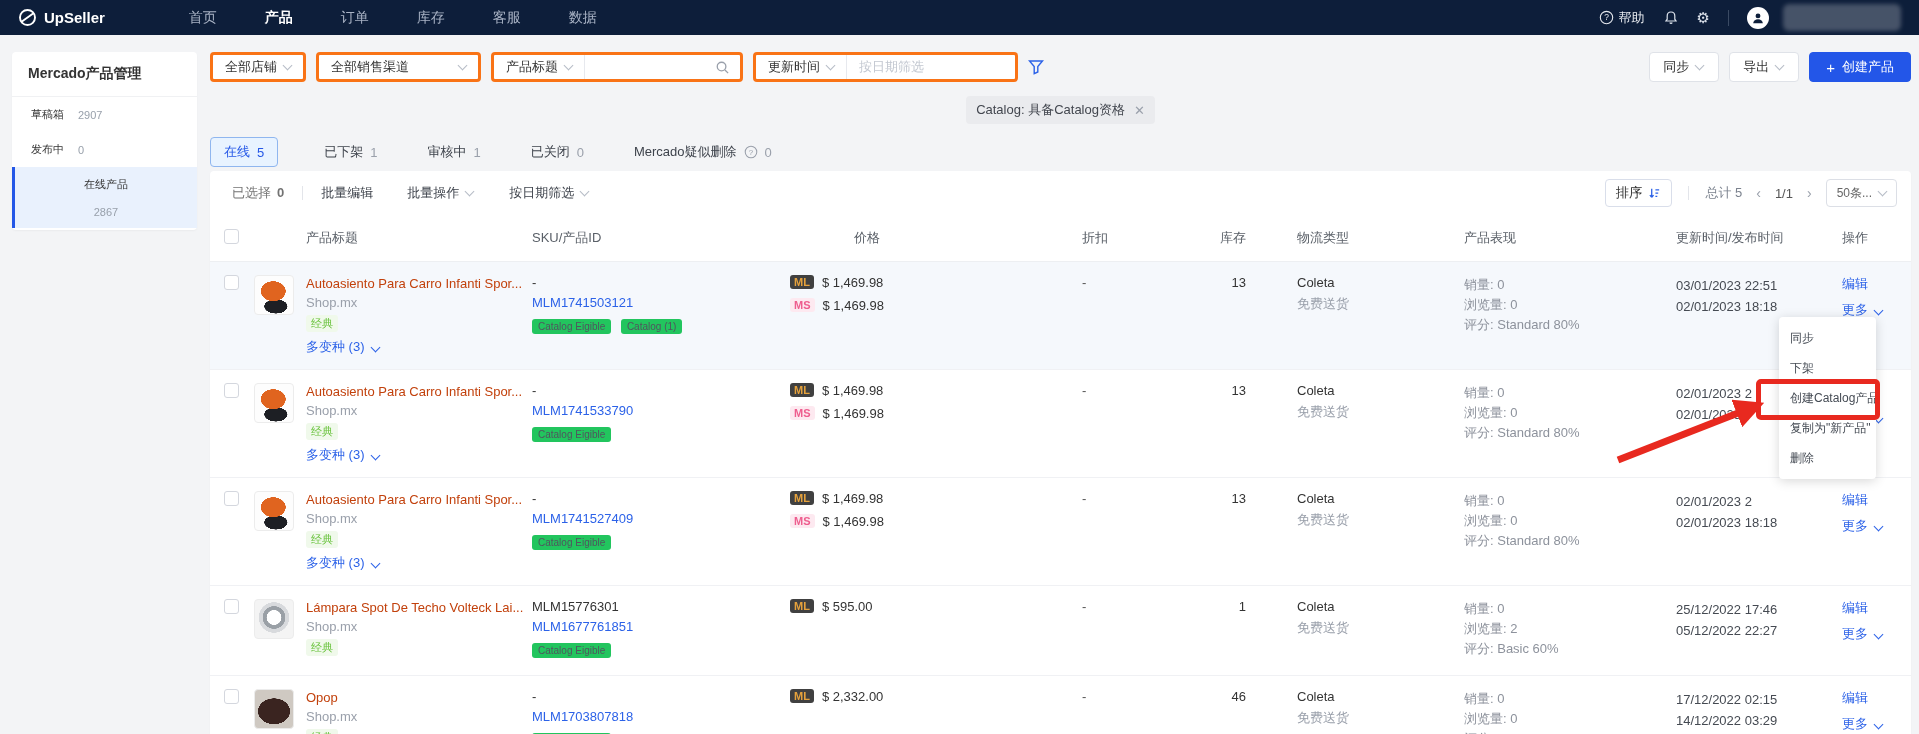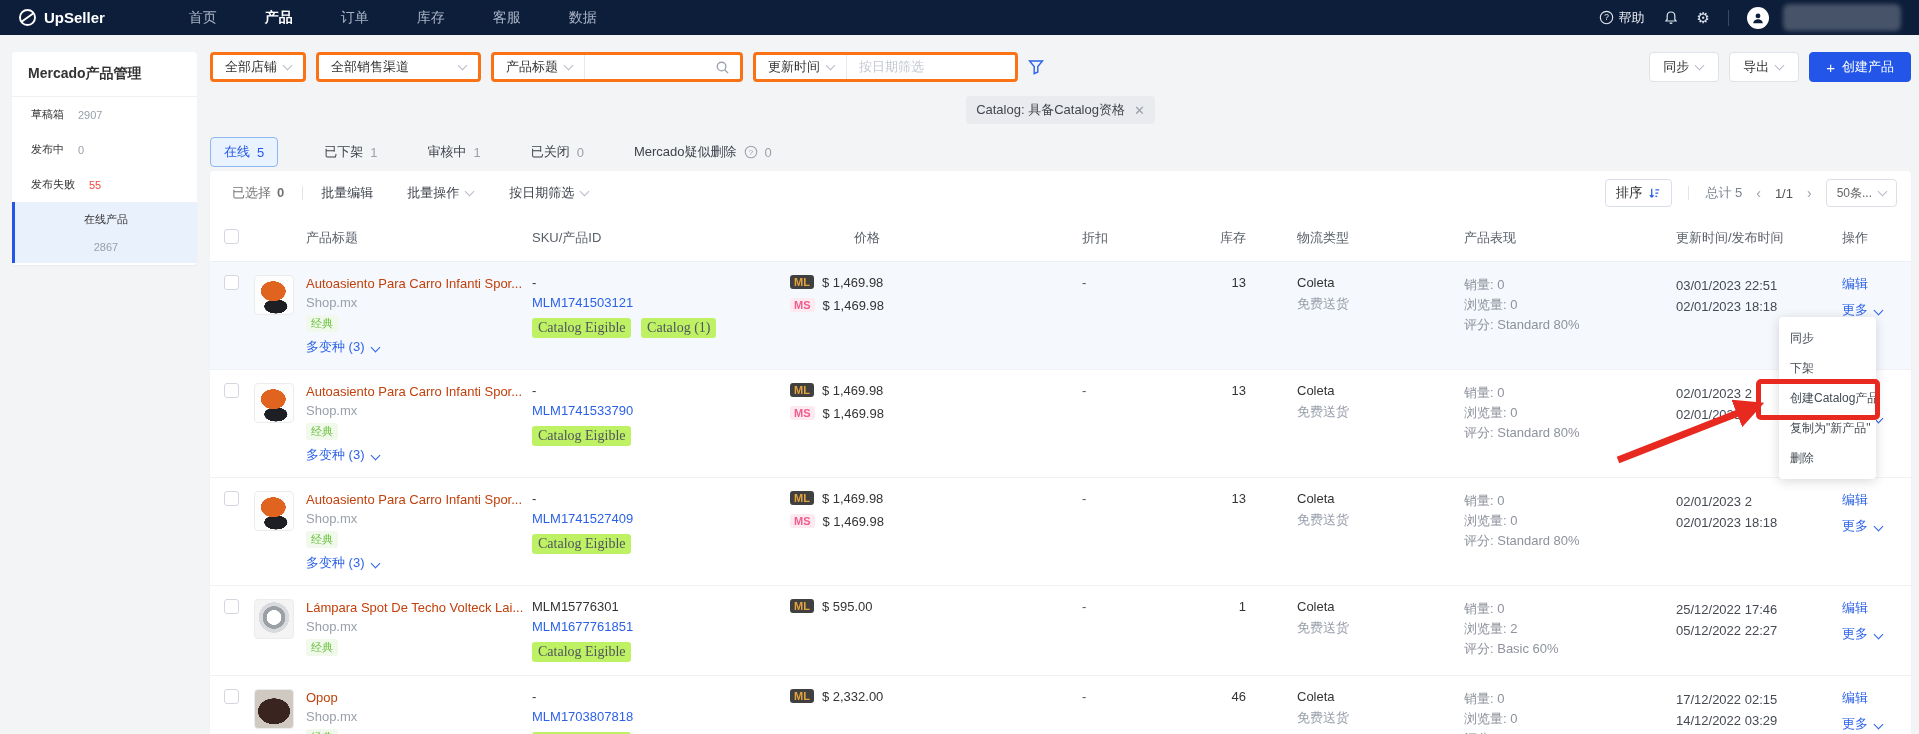--- a/index.html
+++ b/index.html
@@ -76,21 +76,21 @@
   .thumb[data-img="car-seat"] { background:radial-gradient(60% 48% at 48% 40%, #e0641f 0%, #e0641f 54%, transparent 55%), radial-gradient(52% 32% at 55% 80%, #1d1f24 0%, #1d1f24 58%, transparent 59%), #fdfdfd; }
   .thumb[data-img="lamp"] { background:radial-gradient(circle at 50% 46%, #ffffff 0 26%, #9aa0a6 27% 40%, #d8dadd 41% 54%, transparent 55%), #f4f4f4; }
   .thumb[data-img="bag"] { background:radial-gradient(72% 58% at 50% 56%, #3a2420 0 58%, transparent 59%), #cfc9c2; }
   .p-title { color:#c2410c; line-height:17px; margin-bottom:3px; }
   .p-shop { color:#9aa0ab; margin-bottom:5px; }
   .tag-green { display:inline-block; background:#f0f9eb; color:#67c23a; font-size:11px; padding:1px 5px; border-radius:3px; margin-bottom:6px; }
   a.link { color:#2c62e8; text-decoration:none; cursor:pointer; }
   .variants { color:#2c62e8; cursor:pointer; }
   .sku1 { margin-bottom:5px; }
   .sku2 { margin-bottom:8px; }
-  .badge { display:inline-block; background:#bef264; color:#50555e; font-size:14px; padding:2px 6px; border-radius:3px; margin-right:6px;font-family:Liberation Serif, serif; }
+  .badge { display:inline-block; background:#22c55e; color:#50555e; font-size:10px; padding:2px 6px; border-radius:3px; margin-right:6px; }
   .price-line { display:flex; align-items:center; gap:8px; margin-bottom:8px; }
   .ch { font-size:11px; padding:1px 4px; border-radius:3px; font-weight:bold; }
   .ch[data-ch="ML"] { color:#e6a23c; background:#404040; }
   .ch[data-ch="MS"] { color:#ee5d8e; background:#fde9f0; }
   td.disc { color:#555; }
   td.stock { text-align:right; padding-right:28px; }
   thead td.stock-h { text-align:right; padding-right:28px; }
   td.log { padding-left:23px; }
   .log2 { color:#9aa0ab; margin-top:5px; }
   .perf-line { color:#8d929c; line-height:20px; }
@@ -160,24 +160,20 @@
     <div class="side-item">
       <span>草稿箱</span>
       <span class="count">2907</span>
     </div>
 
     <div class="side-item">
       <span>发布中</span>
       <span class="count">0</span>
     </div>
 
-    <div class="side-item">
-      <span>发布失败</span>
-      <span class="count" data-color="red">55</span>
-    </div>
 
     <div class="side-item" data-active="true">
       <span>在线产品</span>
       <span class="count">2867</span>
     </div>
 
 </div>
 
 <div class="main">
 

